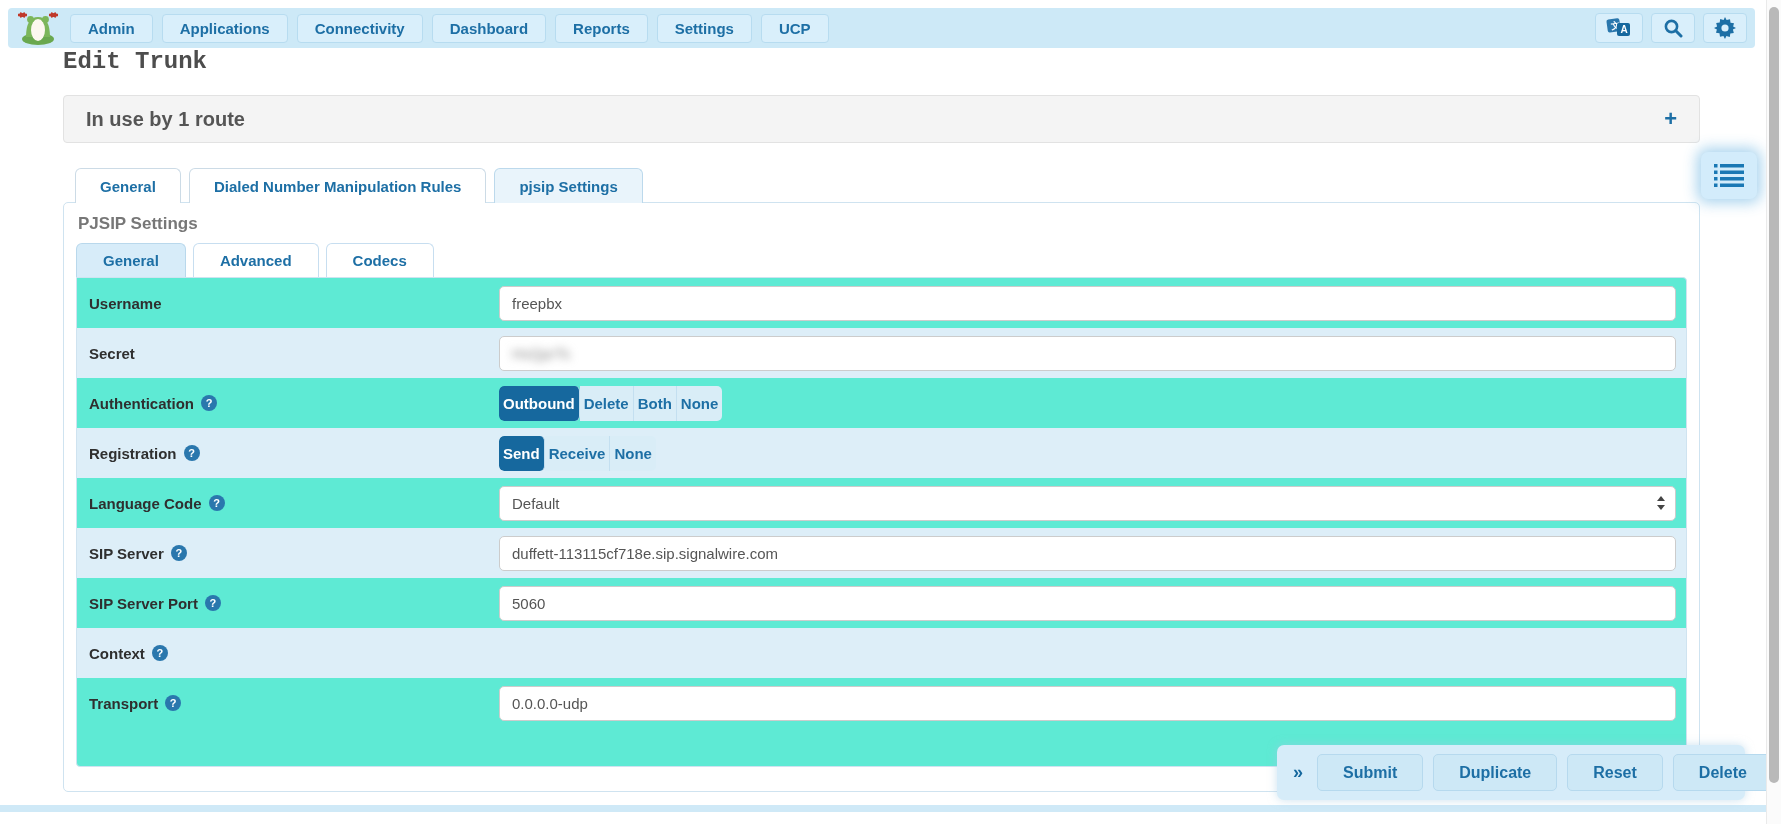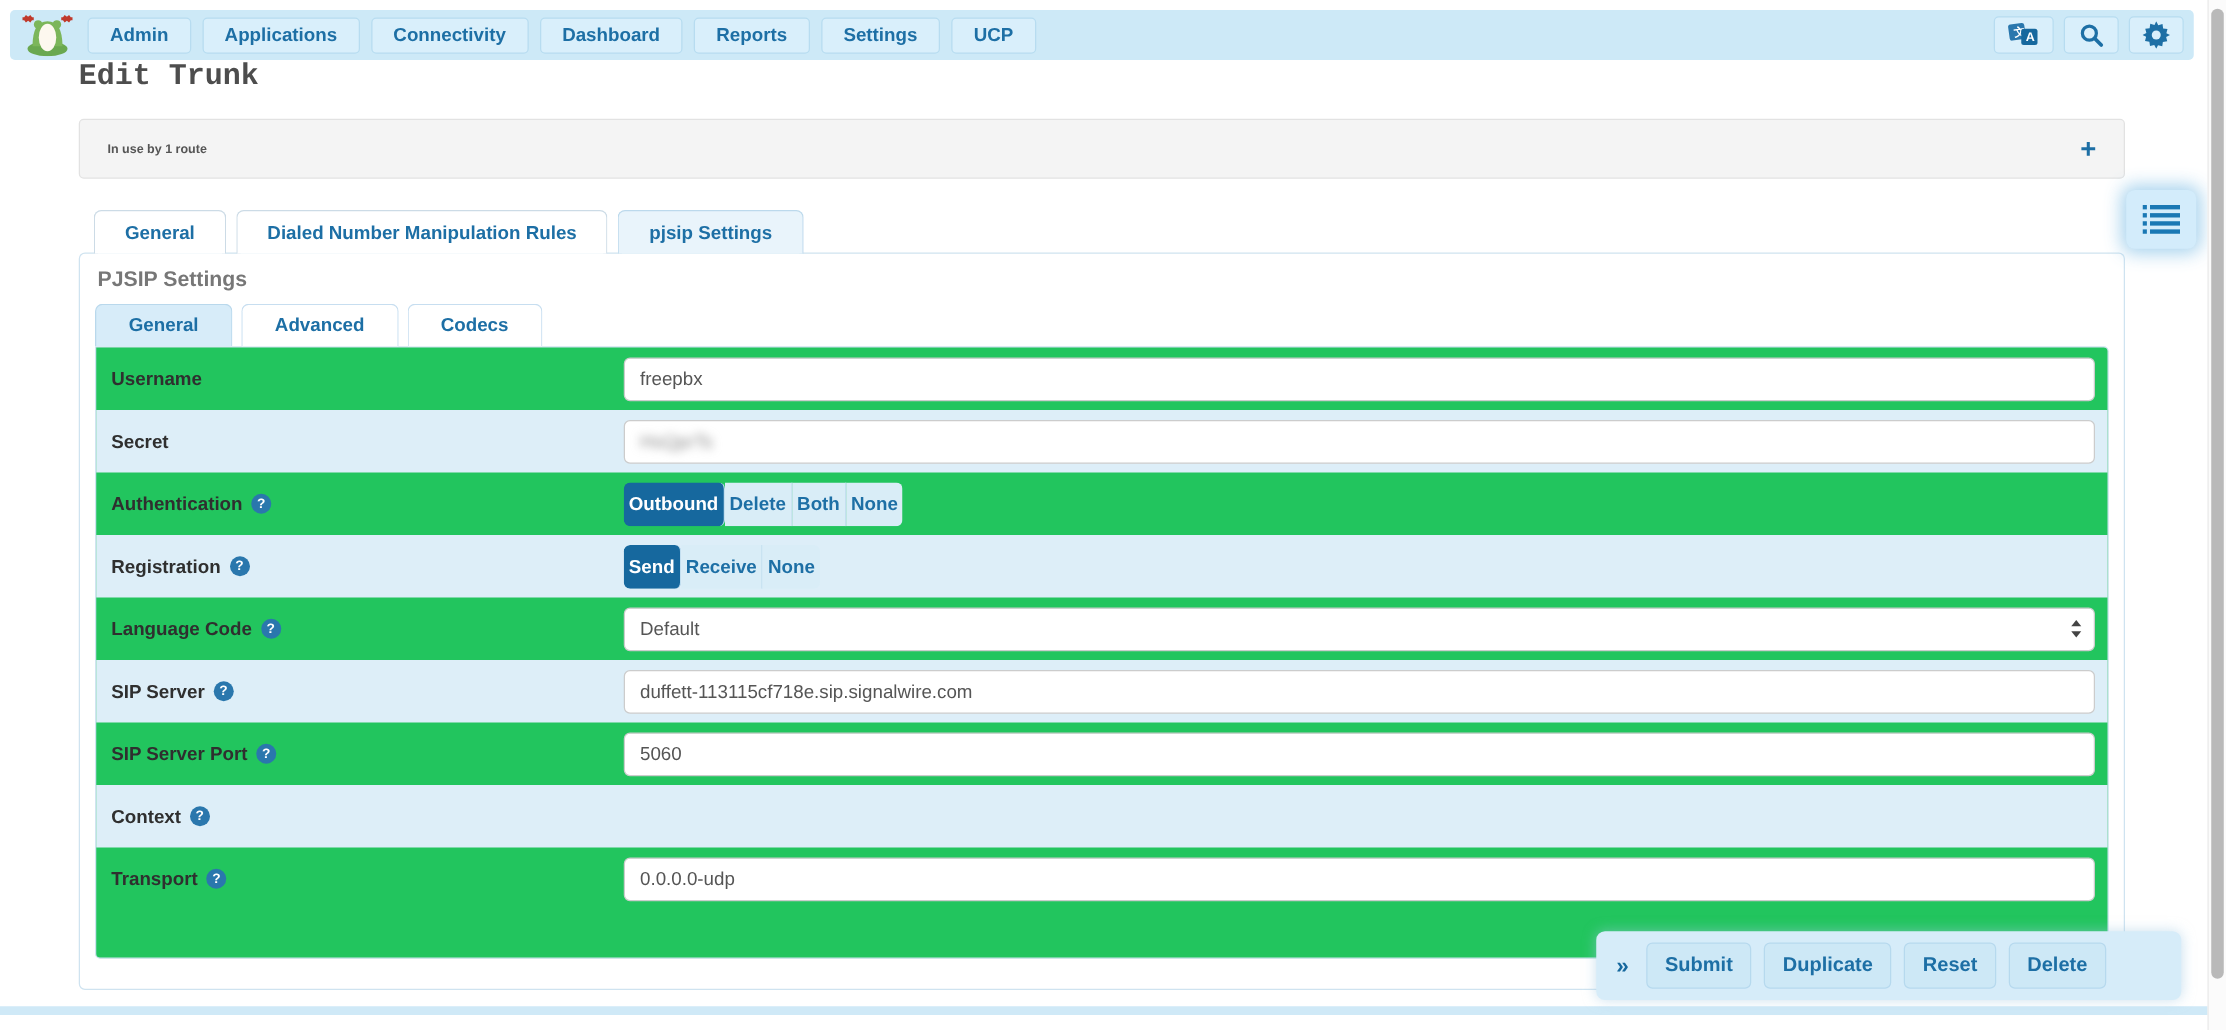--- a/index.html
+++ b/index.html
@@ -18,21 +18,21 @@
   .nav-icon-btn { height:30px; min-width:44px; margin-left:8px; padding:0 10px;
                   display:flex; align-items:center; justify-content:center;
                   background:#d9effb; border:1px solid #b7dcf0; border-radius:4px; cursor:pointer; }
 
   
   .page-title { position:absolute; left:63px; top:48px; font-size:24px; font-weight:bold; color:#4d4d4d;font-family:Liberation Mono, monospace; }
 
   .usage-panel { position:absolute; left:63px; top:95px; width:1637px; height:48px;
                  background:#f4f4f4; border:1px solid #e2e2e2; border-radius:4px;
                  display:flex; align-items:center; padding:0 22px; }
-  .usage-text { font-size:10px; font-weight:bold; color:#555; }
+  .usage-text { font-size:20px; font-weight:bold; color:#555; }
   .usage-plus { margin-left:auto; color:#1d6fa5; font-size:22px; font-weight:bold; line-height:1; cursor:pointer; }
 
   
   .main-tabs { position:absolute; left:75px; top:168px; display:flex; z-index:3; }
   .tab { height:35px; padding:0 24px; display:flex; align-items:center; margin-right:8px;
          background:#ffffff; border:1px solid #ccdbe6; border-bottom:none;
          border-radius:6px 6px 0 0; color:#1d6fa5; font-size:15px; font-weight:bold; cursor:pointer; }
   .tab.active { background:#e9f4fb; border-color:#bcd9ec; }
 
   
@@ -40,21 +40,21 @@
                  background:#ffffff; border:1px solid #cfe3f0; border-radius:5px; z-index:2; }
   .pjsip-heading { padding:11px 14px 9px 14px; font-size:17px; font-weight:bold; color:#777; }
 
   .sub-tabs { display:flex; margin-left:12px; position:relative; z-index:3; }
   .sub-tab { height:34px; padding:0 26px; display:flex; align-items:center; margin-right:7px;
              background:#ffffff; border:1px solid #c7def0; border-bottom:none;
              border-radius:6px 6px 0 0; color:#1d6fa5; font-size:15px; font-weight:bold; cursor:pointer; }
   .sub-tab.active { background:#d7ecf9; border-color:#b9d8ec; }
 
   .inner-panel { margin:0 12px; border:1px solid #cfe3f0; border-radius:0 4px 4px 4px;
-                 background:#22c55e; padding-bottom:38px; }
+                 background:#5eead4; padding-bottom:38px; }
 
   
   .row { display:flex; align-items:center; min-height:50px; padding:0 10px 0 12px; }
   .row.alt { background:#ddeef8; }
   .row-label { width:410px; flex:0 0 auto; font-size:15px; font-weight:bold; color:#2f2f2f;
                display:flex; align-items:center; gap:7px; }
   .help { width:16px; height:16px; border-radius:50%; background:#2a77ad; color:#fff;
           font-size:11px; font-weight:bold; display:inline-flex; align-items:center;
           justify-content:center; cursor:pointer; flex:0 0 auto; }
   .row-control { flex:1; display:flex; align-items:center; }
@@ -75,21 +75,21 @@
   .select-box { width:100%; height:35px; border:1px solid #cccccc; border-radius:5px;
                 background:#fff; display:flex; align-items:center; padding:0 12px;
                 font-size:15px; color:#555; cursor:pointer; position:relative; }
   .select-arrows { position:absolute; right:9px; top:50%; transform:translateY(-50%); }
 
   
   .action-bar { position:absolute; right:36px; top:745px; height:55px; width:468px;
                 background:#d6ecf9; border-radius:7px; display:flex; align-items:center;
                 padding:0 12px; gap:10px; z-index:6; box-shadow:0 0 10px rgba(160,200,225,.55); }
   .collapse-chevron { color:#16689e; font-size:18px; font-weight:bold; cursor:pointer; padding:0 4px; }
-  .action-btn { height:37px; padding:0 14px; display:flex; align-items:center;
+  .action-btn { height:37px; padding:0 25px; display:flex; align-items:center;
                 background:#cde8f6; border:1px solid #b6d9ee; border-radius:5px;
                 color:#1d6fa5; font-size:16px; font-weight:bold; cursor:pointer; }
 
   
   .side-toggle { position:absolute; right:24px; top:152px; width:56px; height:47px;
                  background:#d3ecfb; border-radius:7px; display:flex; align-items:center;
                  justify-content:center; z-index:5; cursor:pointer;
                  box-shadow:0 0 14px 4px rgba(155,205,235,.85); }
 
   .scrollbar { position:absolute; right:0; top:0; width:15px; height:824px;

